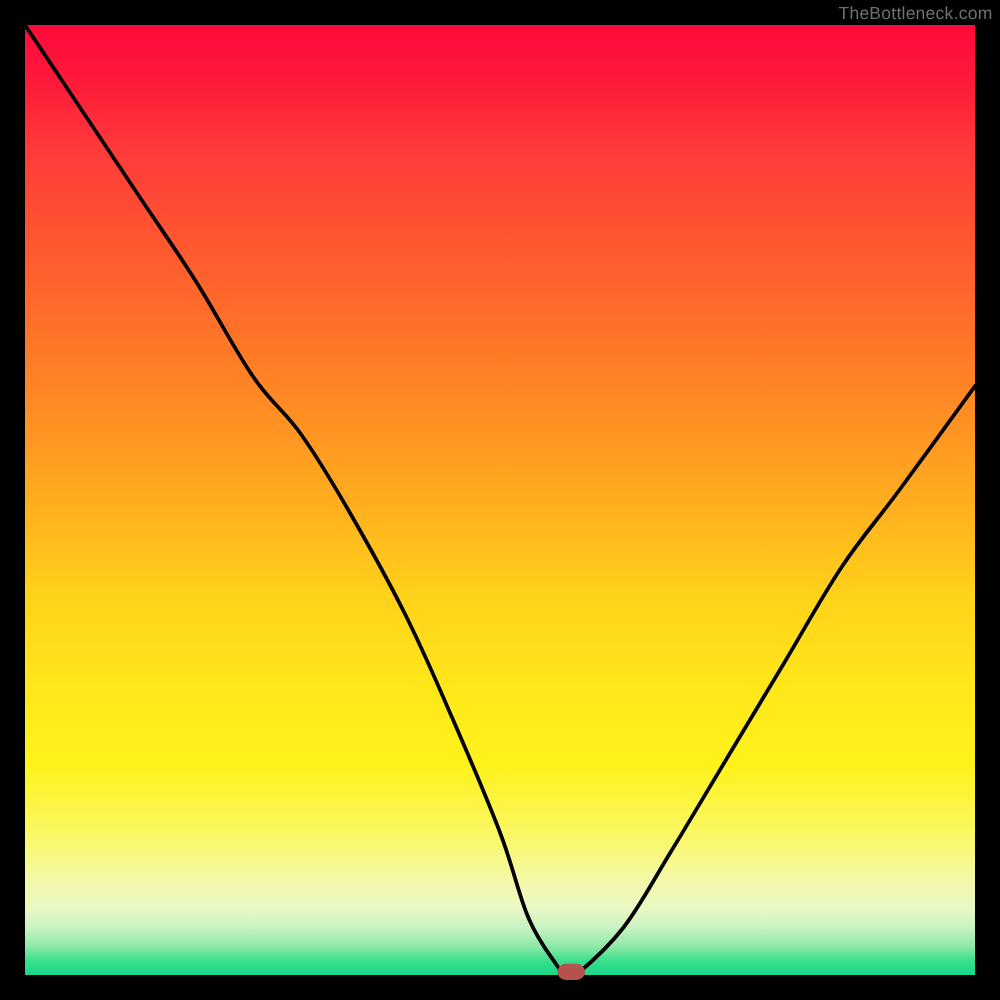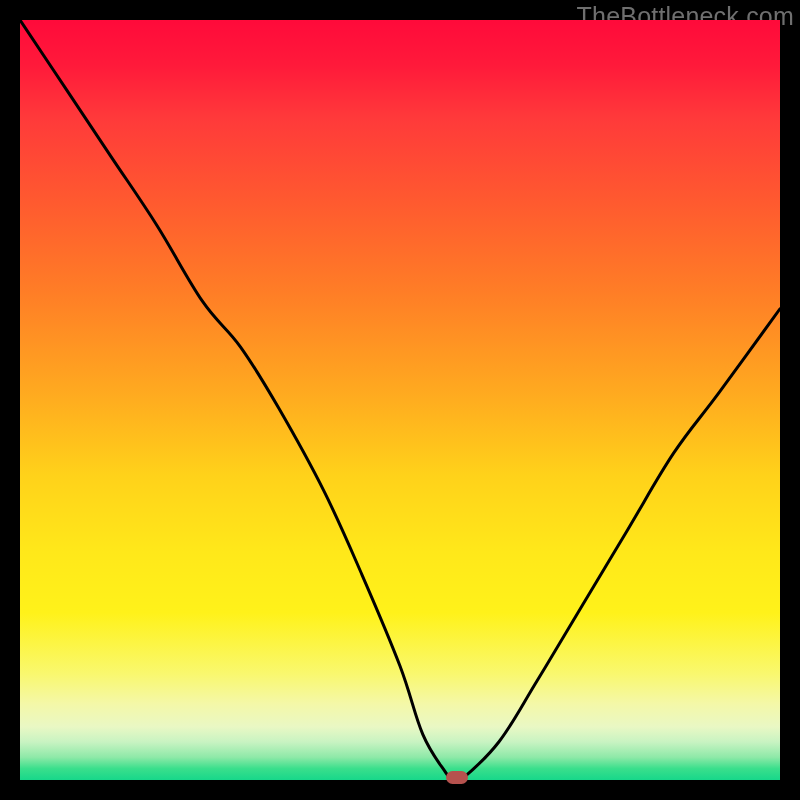--- a/index.html
+++ b/index.html
@@ -42,21 +42,21 @@
       #8ee9a8 97%,
       #3adf8c 98.5%,
       #17d78a 100%
     );
   }
   .watermark {
     position: absolute;
     top: 2px;
     right: 6px;
     color: #6f6f6f;
-    font-size: 25px;
+    font-size: 14px;
     font-weight: 500;
     letter-spacing: 0.2px;
     user-select: none;
   }
   svg.curve {
     position: absolute;
     left: 0;
     top: 0;
     width: 760px;
     height: 760px;

